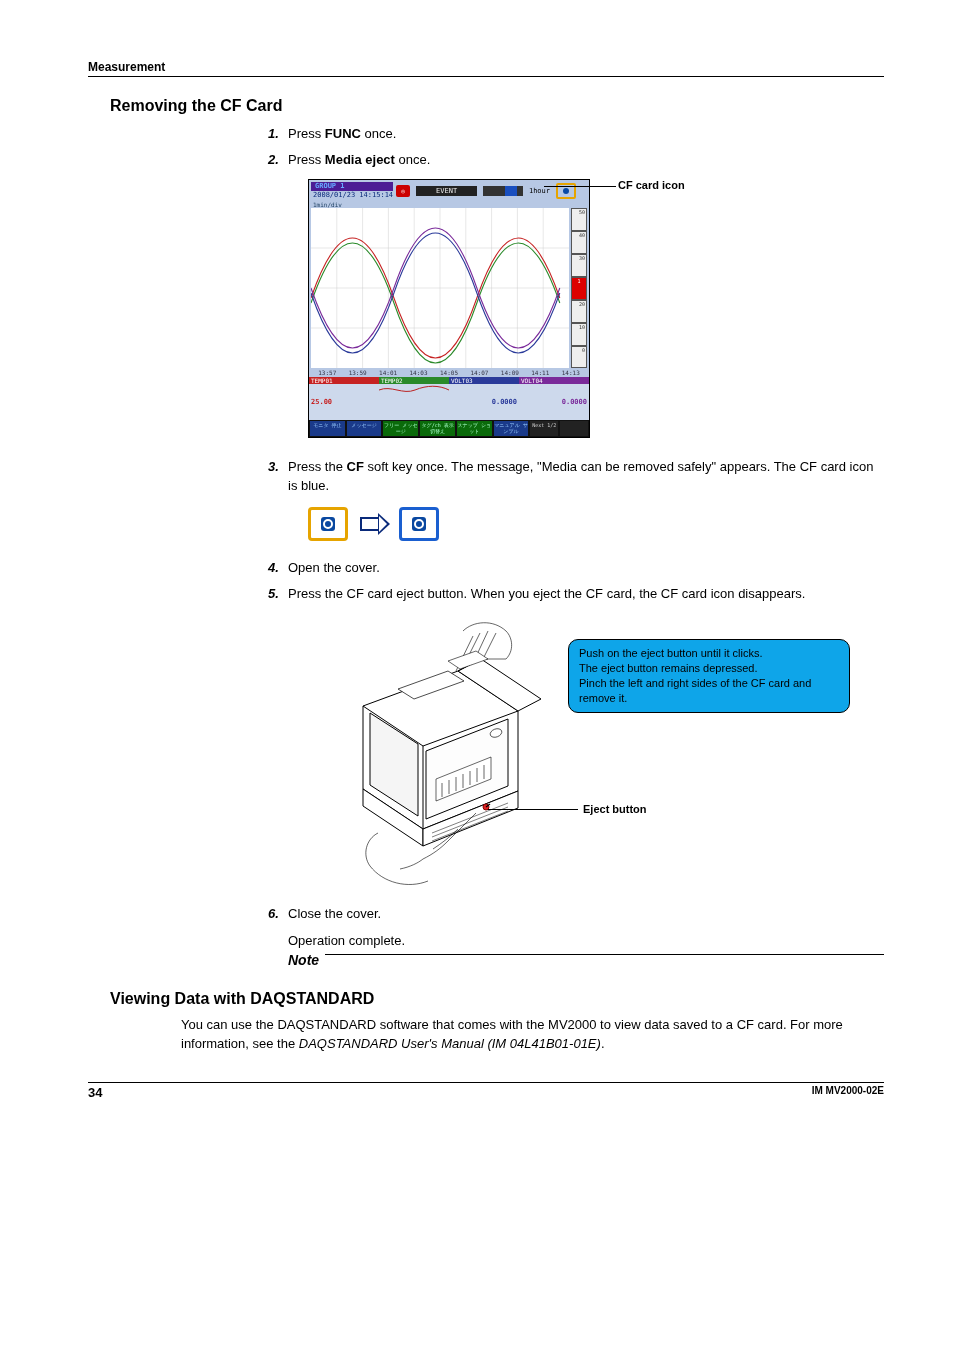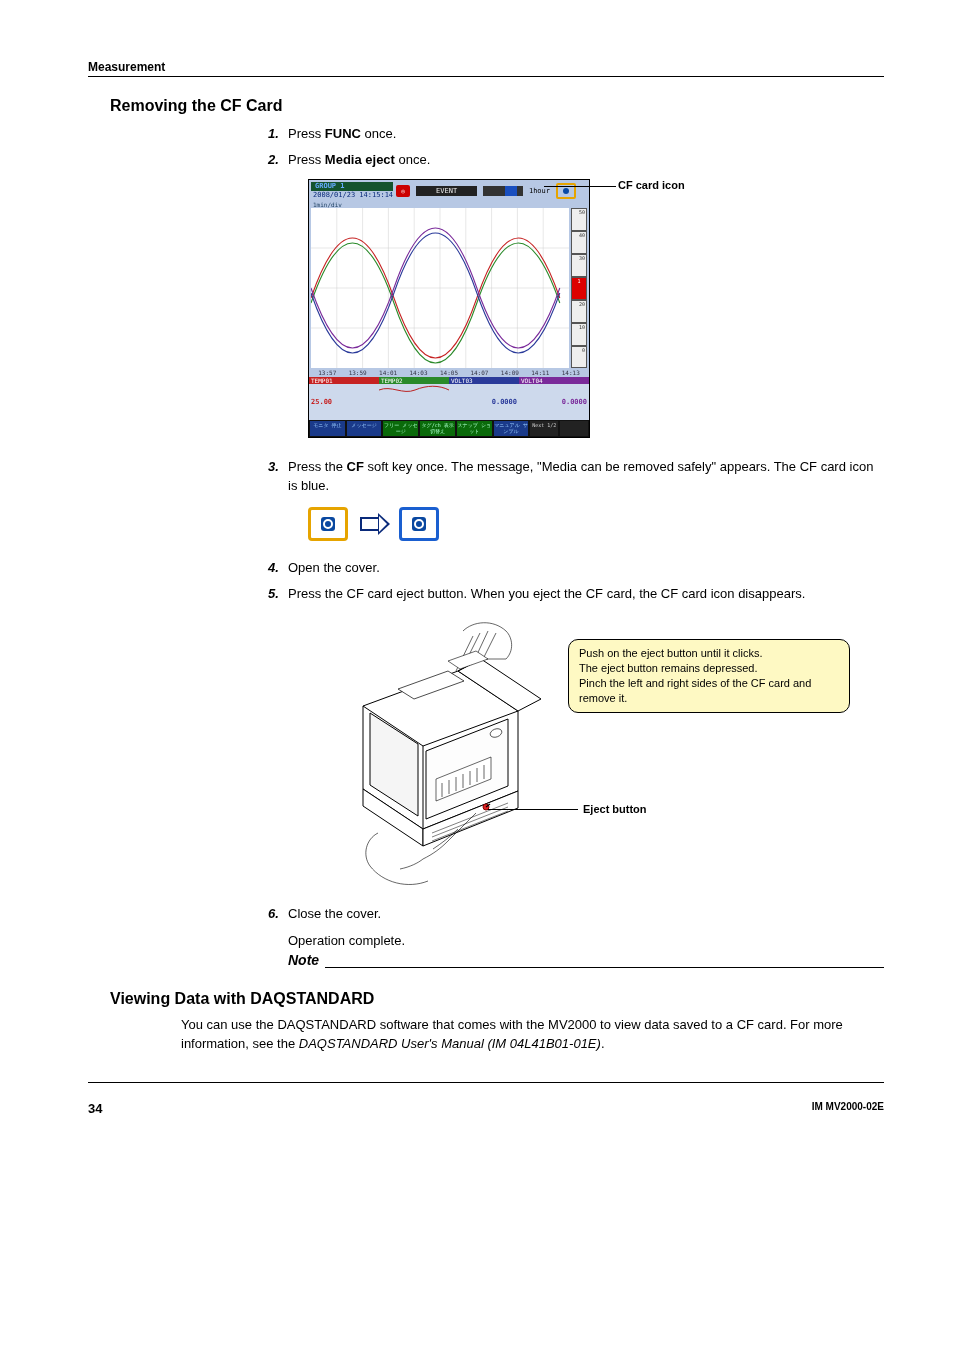--- a/index.html
+++ b/index.html
@@ -58,21 +58,21 @@
     width: 280px;
     background: #b7c8e4;
     font-family: monospace;
     font-size: 7px;
   }
   .ds-top {
     display:flex;
     align-items:center;
     padding:2px;
   }
-  .ds-group { background:#14532d; color:#6af; padding:1px 4px; font-weight:bold; line-height:1; }
+  .ds-group { background:#4c1d95; color:#6af; padding:1px 4px; font-weight:bold; line-height:1; }
   .ds-date { color:#0a2a7a; margin-left:2px; }
   .ds-lamp { width:14px;height:12px; background:#c00; border-radius:2px; margin:0 3px; display:flex;align-items:center;justify-content:center;color:#fff;font-size:6px;}
   .ds-event { background:#222; color:#eee; padding:1px 20px; margin:0 3px; }
   .ds-bar { background:#333; flex:1; height:10px; margin:0 3px; position:relative;}
   .ds-bar-inner { position:absolute; left:55%; top:0; bottom:0; width:30%; background:#1a4fbf;}
   .ds-hour { color:#000; margin:0 3px; }
   .ds-cf { width:16px; height:12px; border:2px solid #e6a400; border-radius:2px; display:flex; align-items:center; justify-content:center; margin:0 3px;}
   .ds-cf-inner { width:6px;height:6px;background:#0a4aa5;border-radius:50%;}
   .ds-plot {
     background:#fff;
@@ -153,21 +153,21 @@
   }
   .callout-box {
     position:absolute;
     left:260px; top:28px;
     width:260px;
     border:1px solid #000;
     border-radius:10px;
     padding:6px 10px;
     font-size:11px;
     line-height:1.35;
-    background:#fef9c3;
+    background:#0ea5e9;
   }
   .callout-line2 {
     position:absolute;
     left:180px; top:198px;
     width:90px;
     border-top:1px solid #000;
   }
   .eject-label {
     position:absolute;
     left:275px; top:192px;
@@ -180,41 +180,41 @@
     font-weight: bold;
     font-size: 14px;
     display:inline-block;
     padding-right:6px;
   }
   .note-block {
     margin-top: 4px;
     margin-left: 0;
   }
   .note-rule-top {
-    display:flex; align-items:flex-end;
+    display:flex; align-items:flex-start;
     margin-bottom:4px;
   }
   .note-rule-top .ln {
     flex:1; border-top:1.2px solid #000; margin-top: 2px;
   }
   .note-text {
     font-size:11.5px;
     line-height:1.5;
     padding: 2px 0 6px 18px;
     border-bottom:1.2px solid #000;
   }
   .op-complete {
     margin: 10px 0 4px 0;
     font-size: 13px;
   }
   .footer {
     display:flex;
     justify-content:space-between;
     border-top:1px solid #000;
-    padding-top:18px;
+    padding-top:2px;
     margin-top: 28px;
     font-size:11px;
   }
   .footer .pnum { font-weight:bold; font-size: 13px;}
   .footer .doc { font-size: 10px; font-weight: bold;}
   b.kw { font-weight: bold; }
   .section-title2 {
     font-size: 16px;
     font-weight: bold;
     margin: 22px 0 8px 22px;

